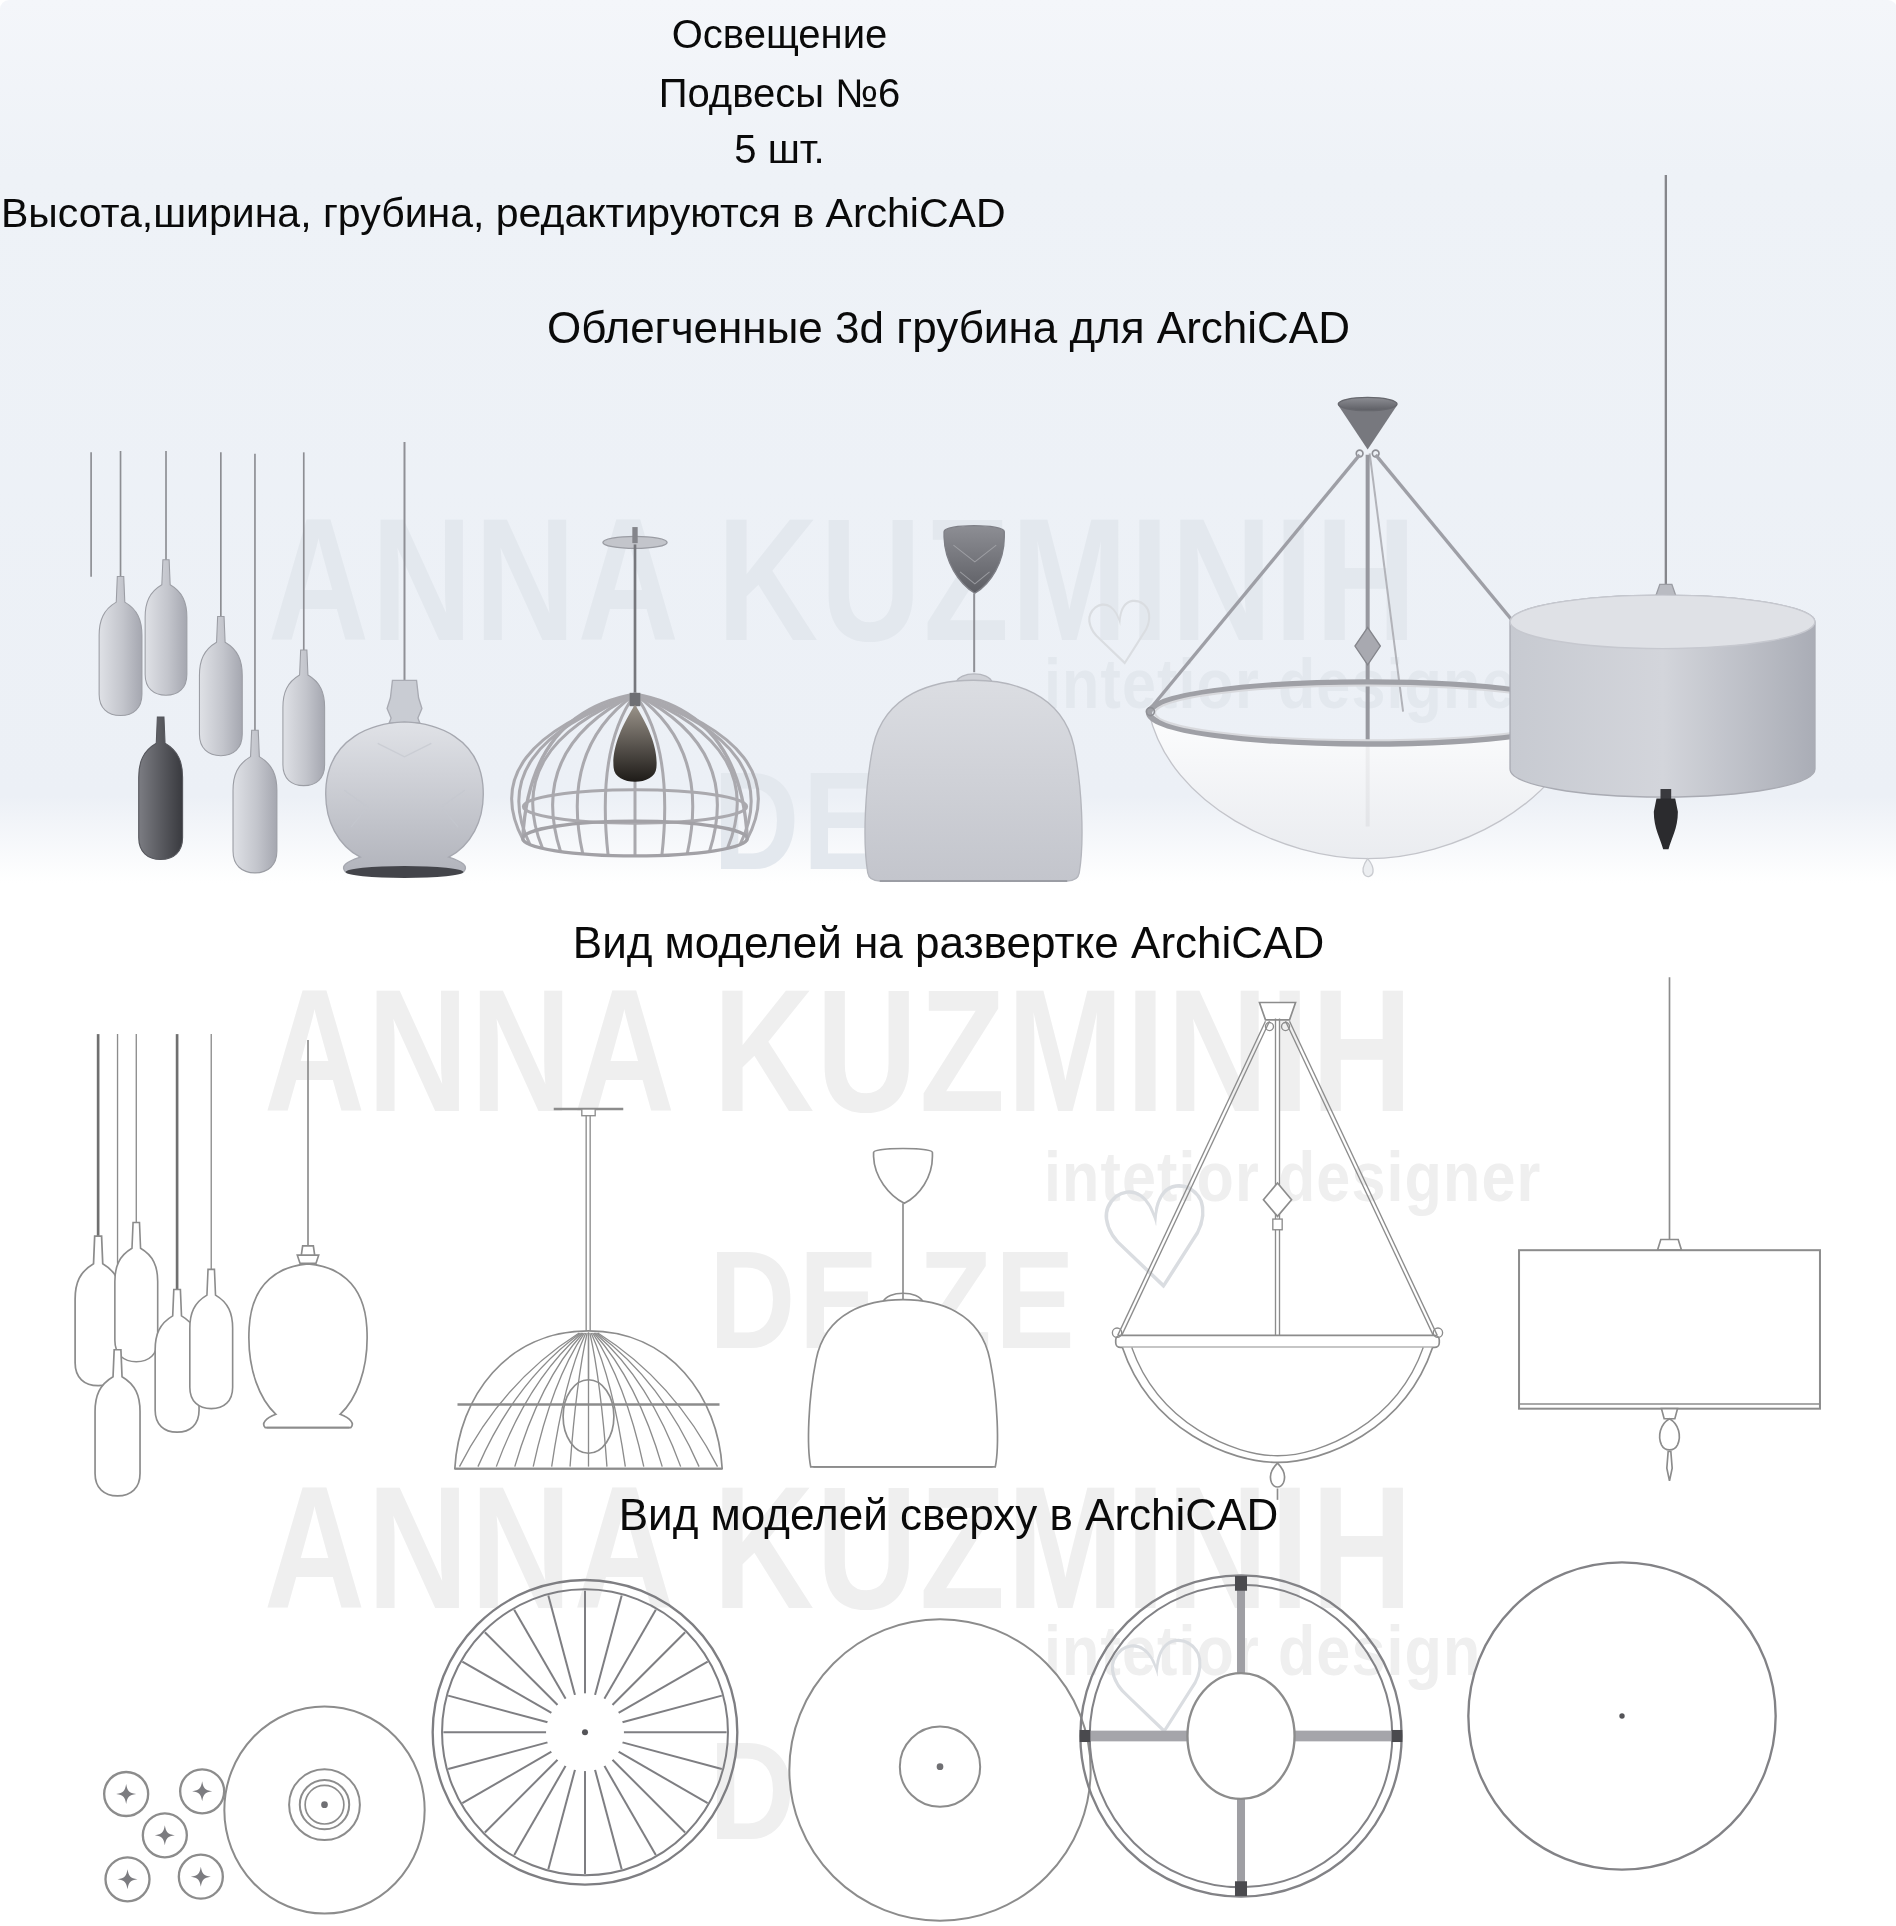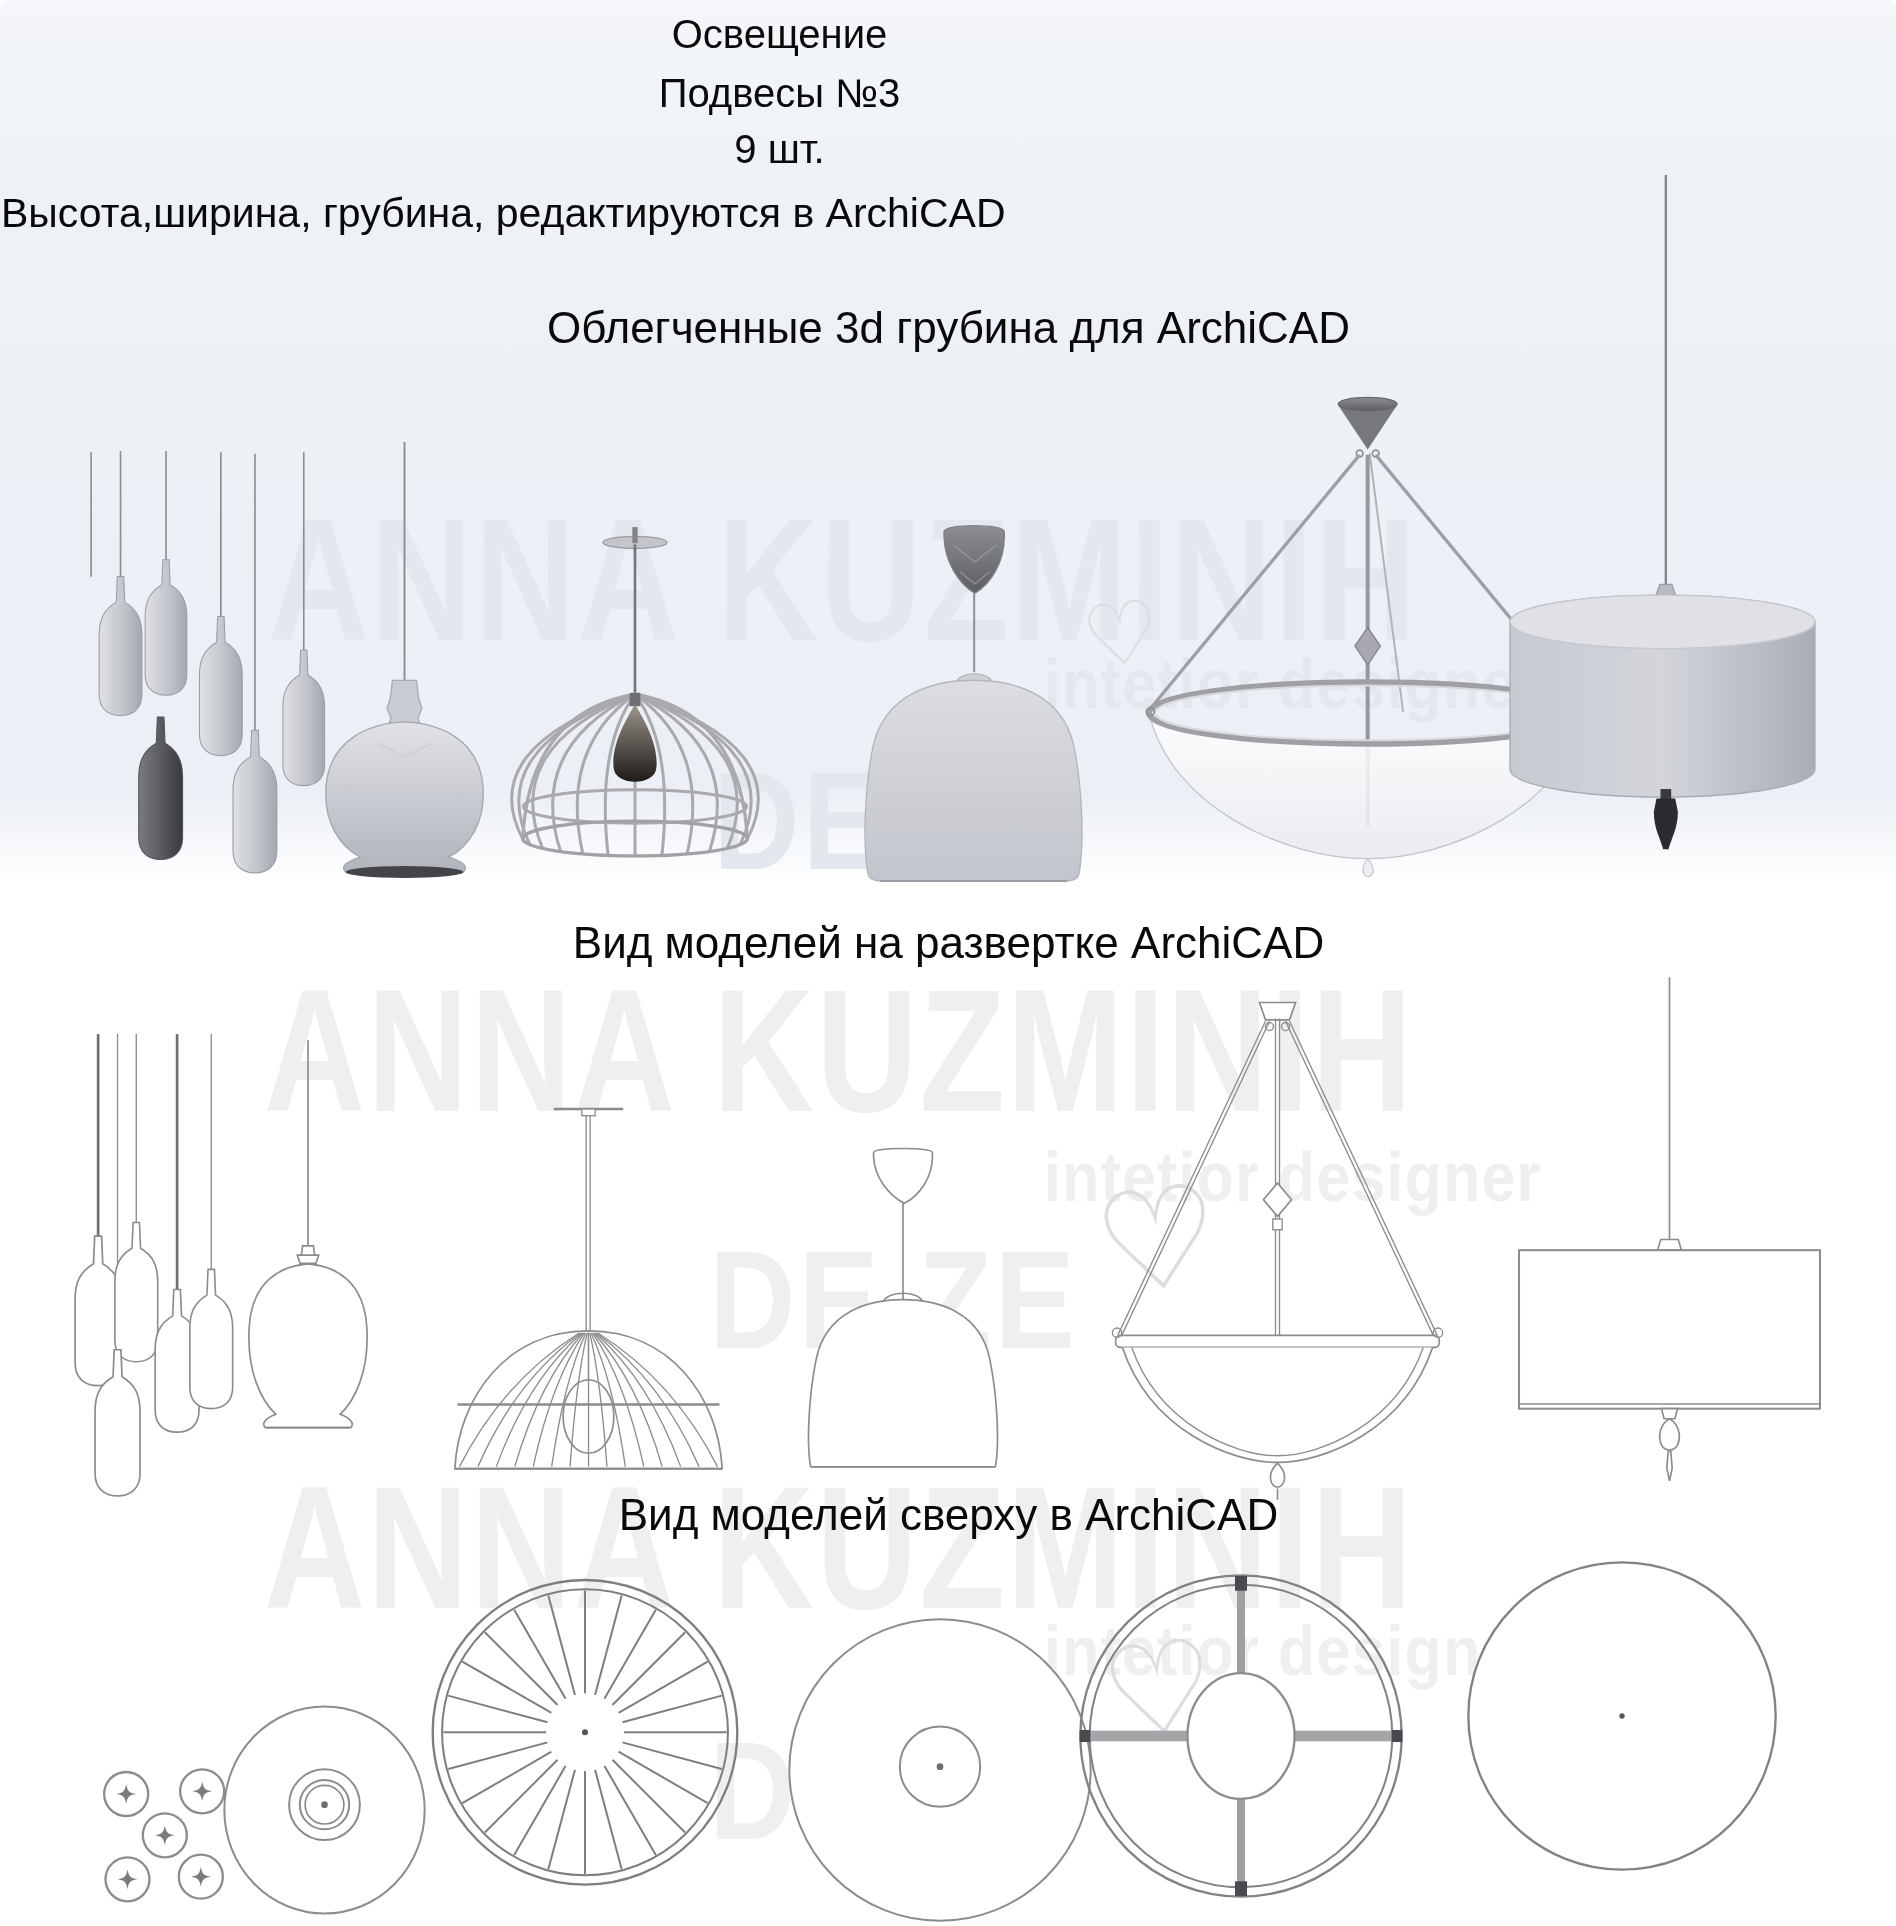--- a/index.html
+++ b/index.html
@@ -62,22 +62,22 @@
       <linearGradient id="gCanopy" x1="0" y1="0" x2="0" y2="1">
         <stop offset="0" stop-color="#8d8e94"></stop>
           <stop offset="1" stop-color="#5d5e64"></stop>
       </linearGradient>
       <path id="bottleShape" d="M44 2 L56 2 L58 50 C82 64 90 84 90 112 L90 222 C90 248 74 262 50 262 C26 262 10 248 10 222 L10 112 C10 84 18 64 42 50 Z"></path>
       <path id="star4Shape" d="M0 -15 C2 -4 4 -2 15 0 C4 2 2 4 0 15 C-2 4 -4 2 -15 0 C-4 -2 -2 -4 0 -15 Z"></path>
     </defs>
   </svg>
 
   <div class="title-line" style="top:10.7px">Освещение</div>
-  <div class="title-line" style="top:70px">Подвесы №3</div>
-  <div class="title-line" style="top:126px">9 шт.</div>
+  <div class="title-line" style="top:70px">Подвесы №6</div>
+  <div class="title-line" style="top:126px">5 шт.</div>
   <div class="subtitle" style="top:189px">Высота,ширина, грубина, редактируются в ArchiCAD</div>
 
   <div class="section-heading" style="top:302px">Облегченные 3d грубина для ArchiCAD</div>
   <div class="section-heading" style="top:1489px">Вид моделей сверху в ArchiCAD</div>
   <div class="section-heading" style="top:917px">Вид моделей на развертке ArchiCAD</div>
 
   <div class="wm wm-big c-tint" style="left:268px;top:492px">ANNA KUZMINIH</div>
   <div class="wm wm-mid c-tint" style="left:1044px;top:648px">intetior designer</div>
   <div class="wm wm-de  c-tint" style="left:713px;top:751px">DE ZE</div>
   <div class="wm wm-heart" style="left:1074px;top:570px;font-size:87px">♡</div>

